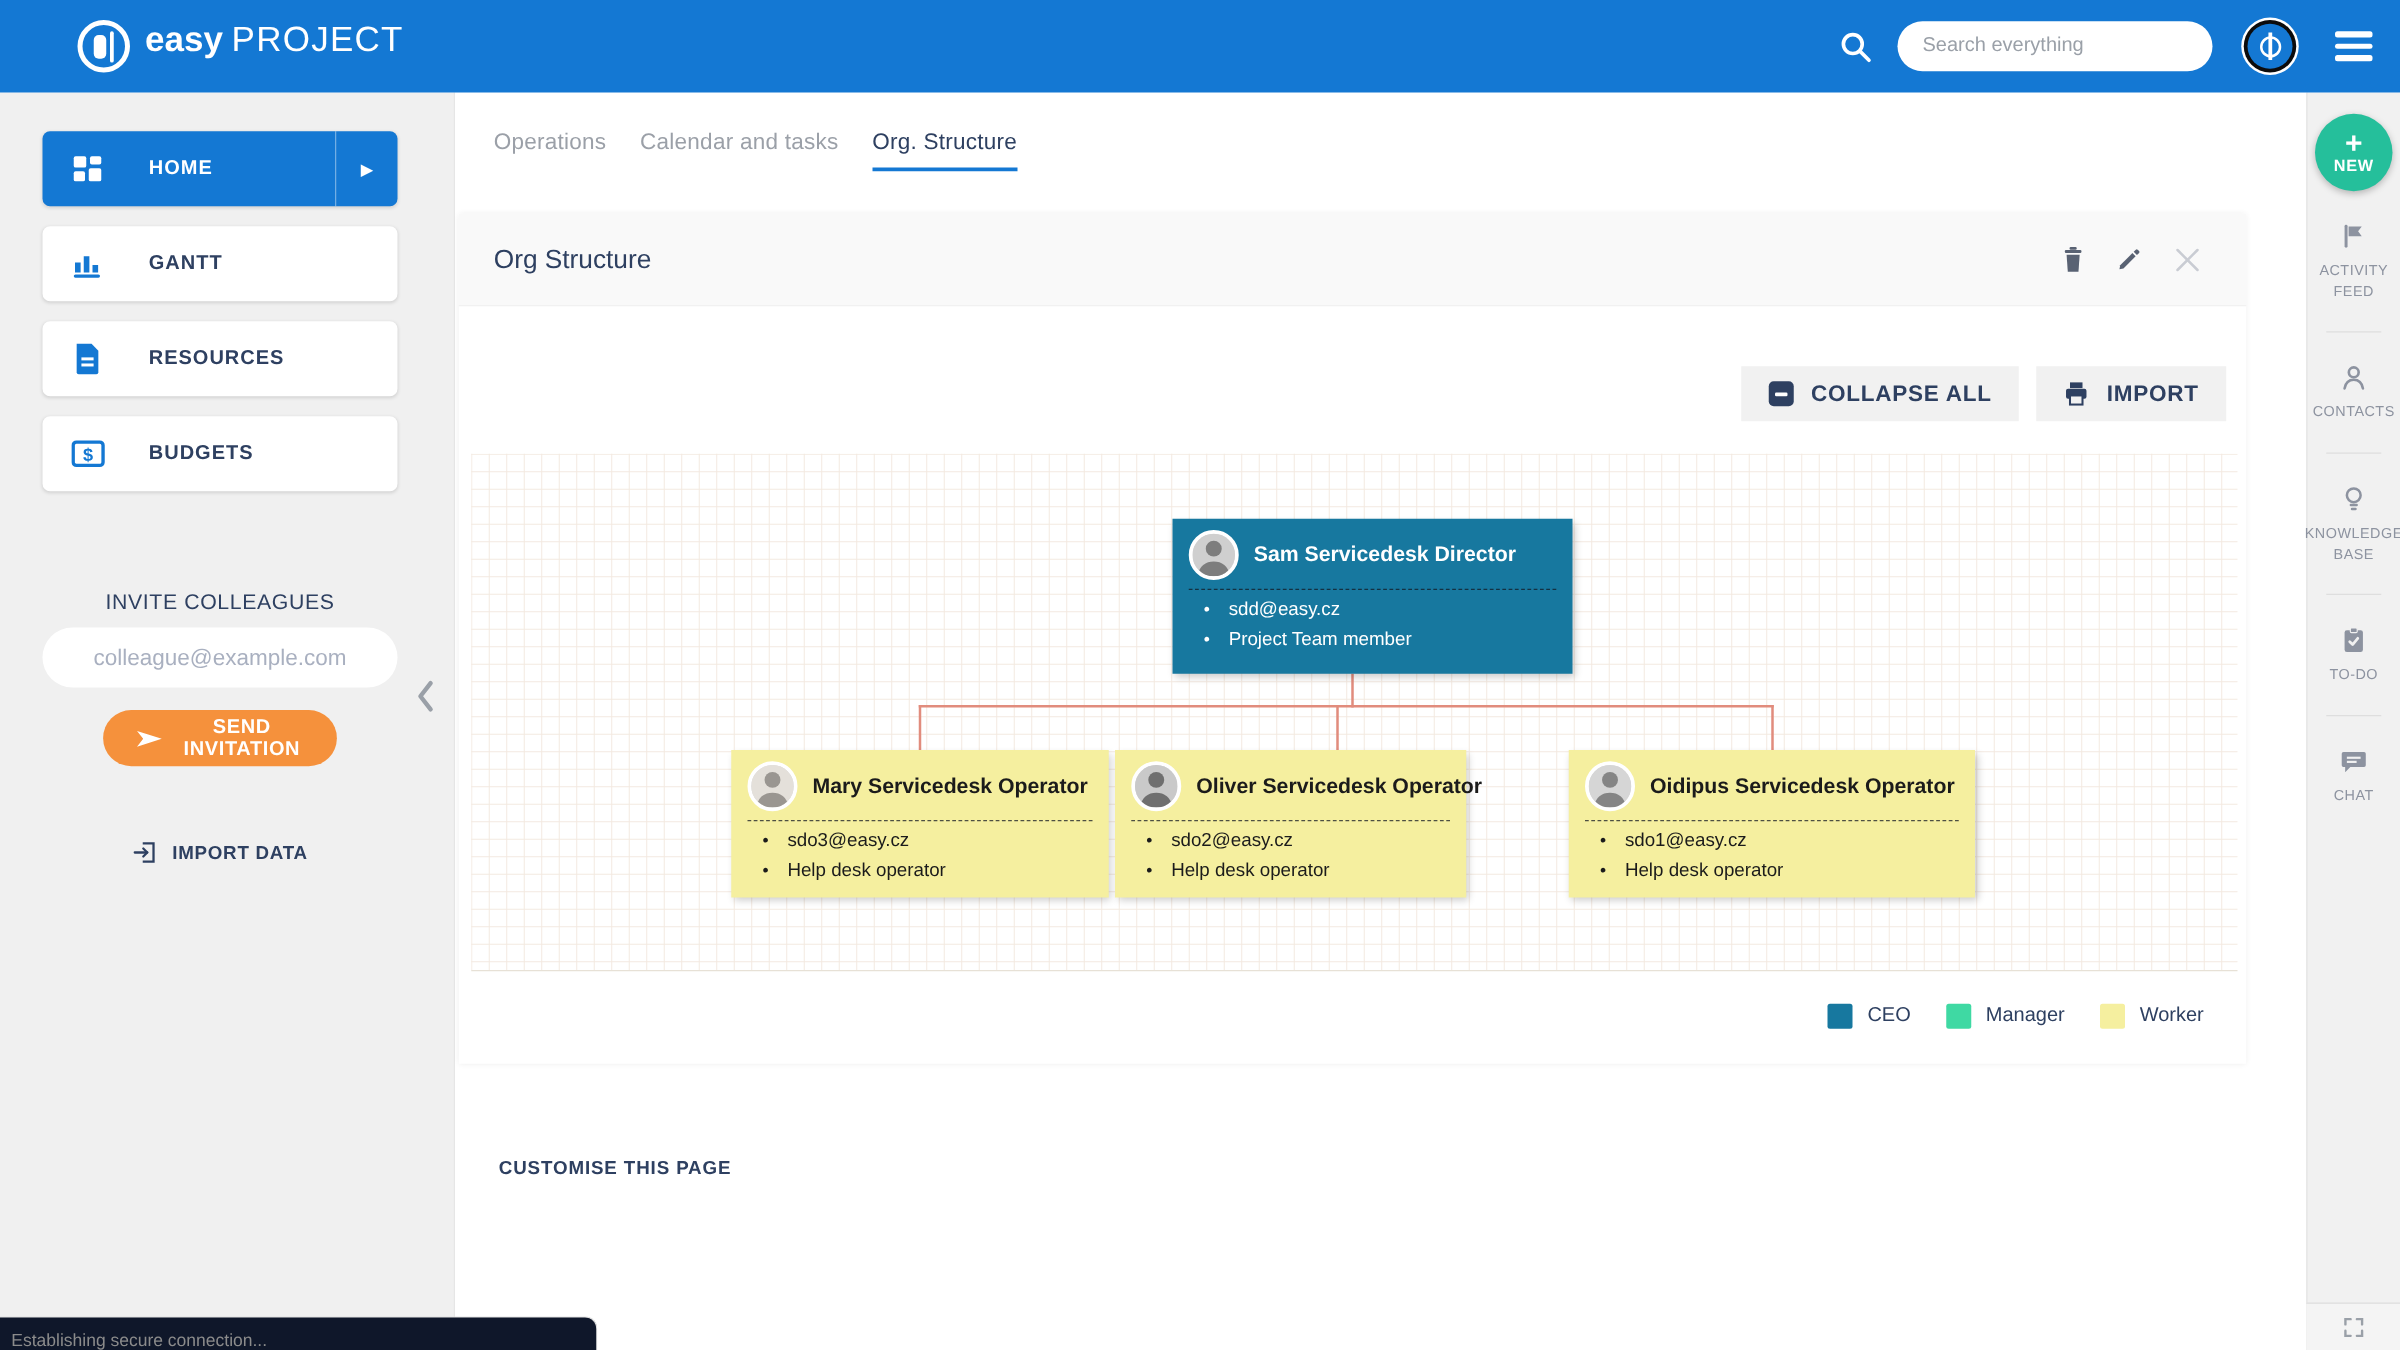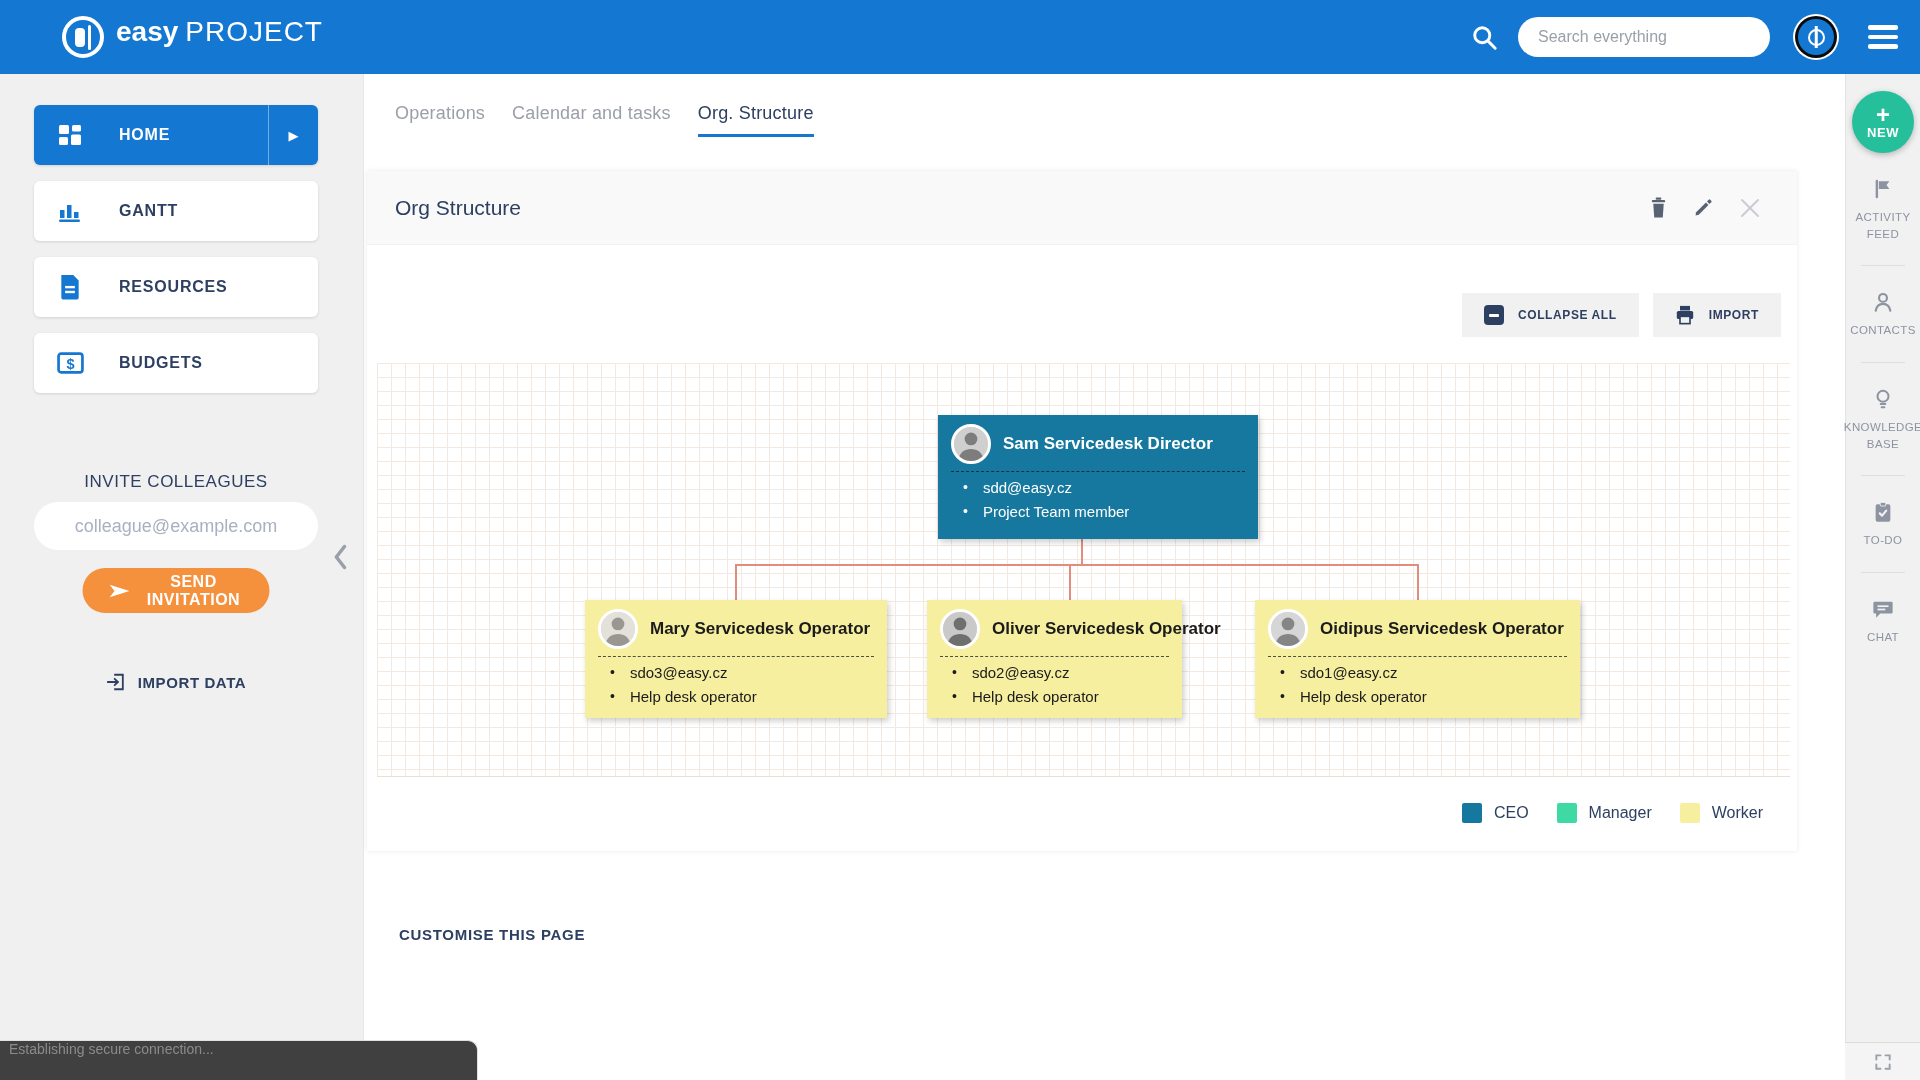--- a/index.html
+++ b/index.html
@@ -81,21 +81,21 @@
   .panel{ position:absolute; left:3px; top:97px; width:1430px; height:680px; background:#fff;
     box-shadow:0 0 5px rgba(0,0,0,.09); }
   .panel-header{ height:74px; background:#f9f9f9; border-bottom:1px solid #f1f1f1;
     display:flex; align-items:center; }
   .panel-title{ margin-left:28px; font-size:21px; color:var(--navy,#2e4061); }
   .panel-icons{ margin-left:auto; margin-right:36px; display:flex; align-items:center; gap:26px; }
   .panel-icons > div{ cursor:pointer; display:flex; }
 
   .toolbar{ position:absolute; top:122px; right:16px; display:flex; gap:14px; }
   .pbtn{ height:44px; background:#f1f1f1; display:flex; align-items:center; gap:14px;
-    padding:0 22px; font-size:12px; color:var(--navy,#2e4061); letter-spacing:.6px; cursor:pointer;
+    padding:0 22px; font-size:18px; color:var(--navy,#2e4061); letter-spacing:.6px; cursor:pointer;
     font-weight:bold;}
   .collapse-glyph{ width:20px; height:20px; background:var(--navy,#2e4061); border-radius:4px;
     display:flex; align-items:center; justify-content:center;}
   .collapse-glyph i{ display:block; width:10px; height:3px; background:#fff; border-radius:1px;}
 
   .chart-grid{ position:absolute; left:10px; top:192px; width:1413px; height:414px;
     border-bottom:1px solid #e7e1d6;
     background-image:linear-gradient(to right,#f3e9e0 1px,transparent 1px),
                      linear-gradient(to bottom,#f3e9e0 1px,transparent 1px);
     background-size:14px 14px;}
@@ -131,23 +131,23 @@
   .new-label{ font-size:13px; font-weight:bold; letter-spacing:.5px; }
   .ritem{ margin-top:25px; display:flex; flex-direction:column; align-items:center; gap:9px;
     color:#8d93a0; font-size:11.5px; letter-spacing:.4px; text-align:center; width:100%;
     cursor:pointer; line-height:1.45;}
   .rdivider{ width:44px; border-top:1px solid #dedede; margin-top:23px; }
   .expand-cell{ position:absolute; right:0; bottom:0; width:75px; height:38px;
     border-top:1px solid #dcdcdc; display:flex; align-items:center; justify-content:center;
     cursor:pointer; background:#f4f4f4;}
 
   
-  .statusbar{ position:absolute; left:0; bottom:0; width:478px; height:40px; background:#404040;
+  .statusbar{ position:absolute; left:0; bottom:0; width:478px; height:27px; background:#0f172a;
     border-top:1px solid #e0e0e0; border-right:1px solid #e0e0e0; border-top-right-radius:10px;
-    display:flex; align-items:flex-start; padding-left:9px; font-size:14px; color:#8b8b8b; z-index:20;}
+    display:flex; align-items:flex-end; padding-left:9px; font-size:14px; color:#8b8b8b; z-index:20;}
 </style>
 </head>
 <body>
 
 <header class="topbar">
   <div class="brand">
     <div class="logo-ring">
         <div class="b1"></div>
         <div class="b2"></div>
       </div>
@@ -346,21 +346,21 @@
       <div class="node-li">
           <span class="dot">•</span>
           <span>sdo3@easy.cz</span>
         </div>
       <div class="node-li">
           <span class="dot">•</span>
           <span>Help desk operator</span>
         </div>
     </div>
 
-    <div class="node node-worker" style="left:560px; top:429px; width:255px; height:118px;">
+    <div class="node node-worker" style="left:525px; top:429px; width:281px; height:118px;">
       <div class="node-head">
         <div class="node-avatar">
           <svg viewBox="0 0 40 40" width="34" height="34">
               <rect width="40" height="40" fill="#c9c9c9"></rect>
               <circle cx="20" cy="14" r="7.5" fill="#6f6f6f"></circle>
               <path d="M5 40c1-10 7.5-14 15-14s14 4 15 14z" fill="#6f6f6f"></path>
             </svg>
         </div>
         <span class="node-name">Oliver Servicedesk Operator</span>
       </div>

